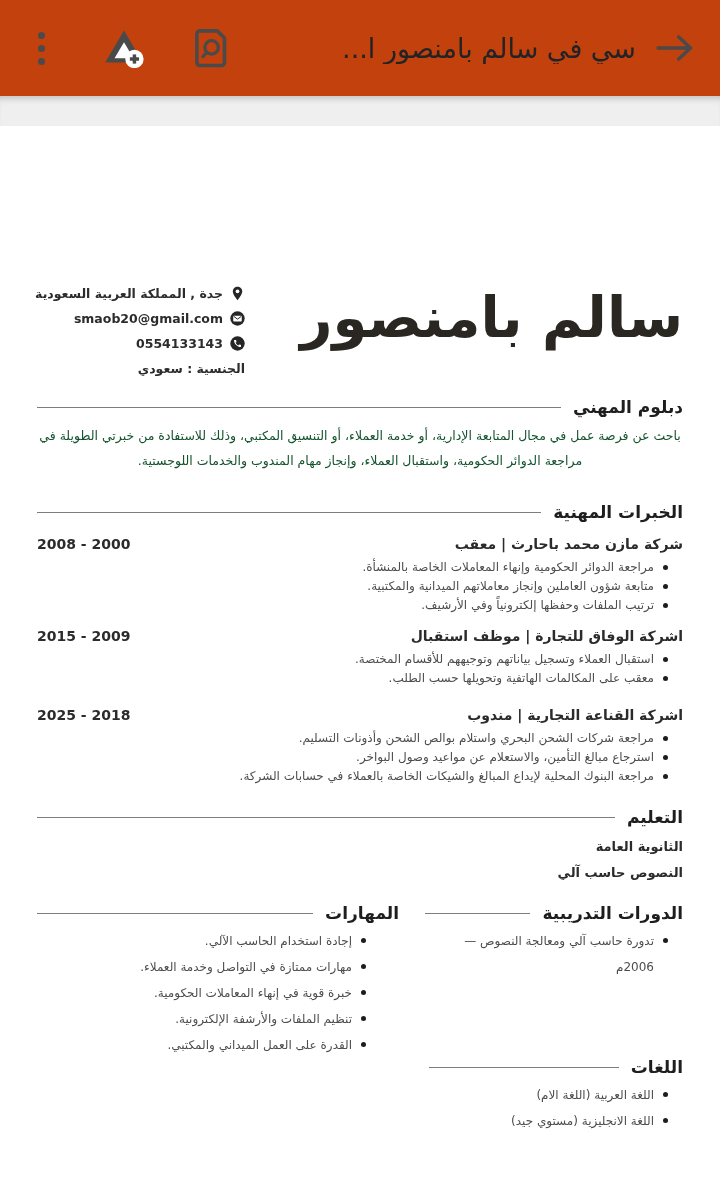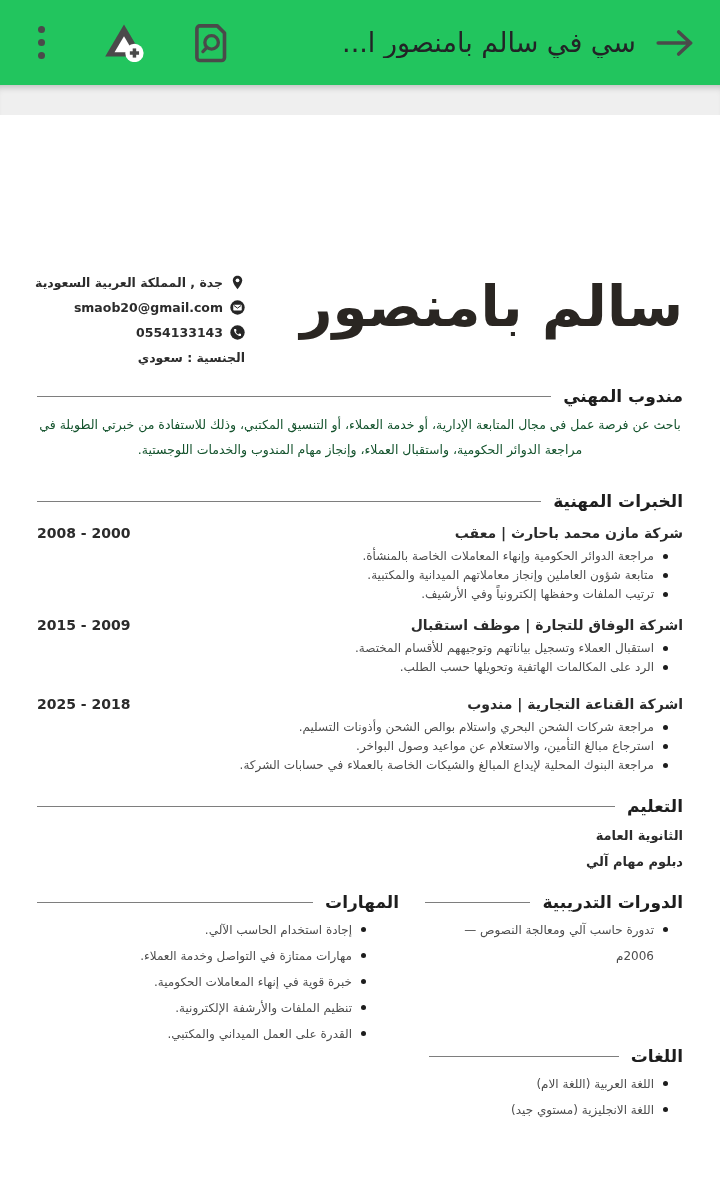--- a/index.html
+++ b/index.html
@@ -3,21 +3,21 @@
 <meta charset="utf-8">
 <style>
   html,body{margin:0;padding:0;}
   body{
     width:720px;height:1204px;overflow:hidden;background:#ffffff;
     font-family:"DejaVu Sans","Liberation Sans",sans-serif;
     -webkit-font-smoothing:antialiased;
   }
   
   .toolbar{
-    height:85px;background:#22c55e;display:flex;align-items:center;
+    height:96px;background:#c2410c;display:flex;align-items:center;
     padding:0 24px 0 34px;box-sizing:border-box;direction:ltr;
   }
   .tb-dots{display:flex;flex-direction:column;gap:6px;margin-right:54px;cursor:pointer;padding:4px;}
   .tb-dots .dot{width:7px;height:7px;border-radius:50%;background:#4a4a4a;}
   .tb-icon{flex:0 0 auto;cursor:pointer;}
   .tb-drive{margin-right:48px;}
   .tb-title{
     flex:1;direction:rtl;text-align:right;white-space:nowrap;overflow:hidden;
     font-size:27px;color:#222326;margin:0 18px 0 14px;
   }
@@ -134,21 +134,21 @@
         </svg>
         <span dir="ltr">0554133143</span>
       </div>
       <div class="contact-row">
         <span>الجنسية : سعودي</span>
       </div>
     </div>
   </div>
 
   <div class="sec-head objective-head">
-    <h2>مندوب المهني</h2>
+    <h2>دبلوم المهني</h2>
     <div class="rule"></div>
   </div>
   <div class="objective-text">باحث عن فرصة عمل في مجال المتابعة الإدارية، أو خدمة العملاء، أو التنسيق المكتبي، وذلك للاستفادة من خبرتي الطويلة في مراجعة الدوائر الحكومية، واستقبال العملاء، وإنجاز مهام المندوب والخدمات اللوجستية.</div>
 
   <div class="sec-head exp-head">
     <h2>الخبرات المهنية</h2>
     <div class="rule"></div>
   </div>
 
   <div class="job">
@@ -163,21 +163,21 @@
     </ul>
   </div>
 
   <div class="job j2">
     <div class="job-head">
       <span>اشركة الوفاق للتجارة |  موظف استقبال</span>
       <span class="job-date">2015 - 2009</span>
     </div>
     <ul class="blist">
       <li>استقبال العملاء وتسجيل بياناتهم وتوجيههم للأقسام المختصة.</li>
-      <li>الرد على المكالمات الهاتفية وتحويلها حسب الطلب.</li>
+      <li>معقب على المكالمات الهاتفية وتحويلها حسب الطلب.</li>
     </ul>
   </div>
 
   <div class="job j3">
     <div class="job-head">
       <span>اشركة القناعة التجارية   |  مندوب</span>
       <span class="job-date">2025 - 2018</span>
     </div>
     <ul class="blist">
       <li>مراجعة شركات الشحن البحري واستلام بوالص الشحن وأذونات التسليم.</li>
@@ -185,21 +185,21 @@
       <li>مراجعة البنوك المحلية لإيداع المبالغ والشيكات الخاصة بالعملاء في حسابات الشركة.</li>
     </ul>
   </div>
 
   <div class="sec-head edu-head">
     <h2>التعليم</h2>
     <div class="rule"></div>
   </div>
   <div class="edu-items">
     <div>الثانوية العامة</div>
-    <div>دبلوم مهام آلي</div>
+    <div>النصوص حاسب آلي</div>
   </div>
 
   <div class="two-col">
 
     <div class="col-right">
       <div class="sec-head">
         <h2>الدورات التدريبية</h2>
         <div class="rule short"></div>
       </div>
       <ul class="blist loose courses-list">

